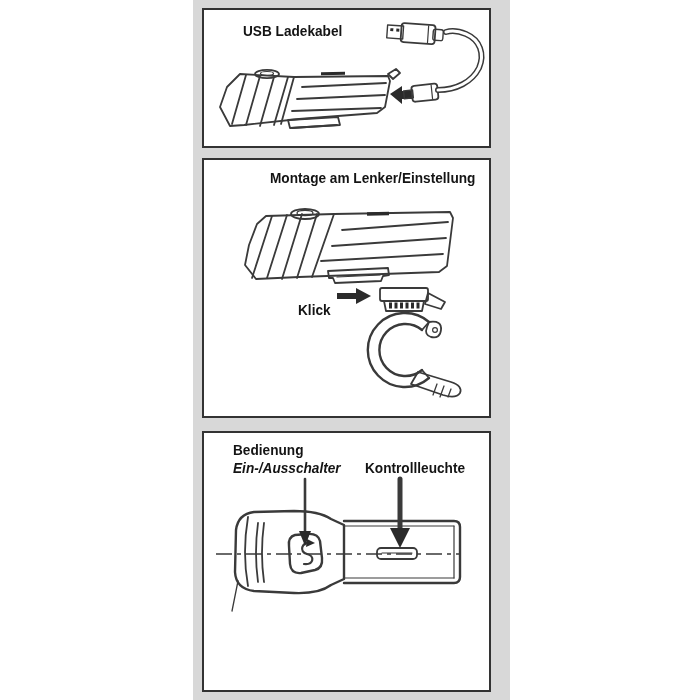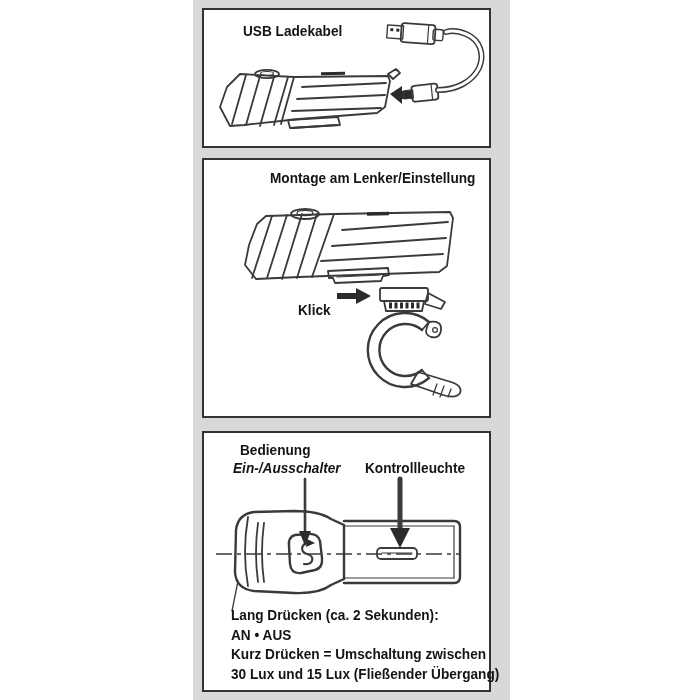--- a/index.html
+++ b/index.html
@@ -15,21 +15,21 @@
   .p1{top:8px;height:140px;}
   .p2{top:158px;height:260px;}
   .p3{top:431px;height:261px;}
   .art{position:absolute;left:0;top:0;}
   .txt{font-weight:700;font-size:15.5px;color:#141414;line-height:16px;}
   .cond{display:inline-block;transform:scaleX(0.88);transform-origin:0 0;white-space:nowrap;}
   .condc{display:inline-block;transform:scaleX(0.88);transform-origin:50% 0;white-space:nowrap;}
   .t1{position:absolute;left:39px;top:13px;}
   .t2{position:absolute;left:0;right:0;top:10px;text-align:right;}
   .klick{position:absolute;left:94px;top:142px;}
-  .lbl-bedienung{position:absolute;left:36px;top:9px;text-align:right;}
+  .lbl-bedienung{position:absolute;left:29px;top:9px;text-align:right;}
   .lbl-switch{position:absolute;left:29px;top:27px;font-style:italic;}
   .lbl-indicator{position:absolute;left:161px;top:27px;text-align:center;}
   .instructions{position:absolute;left:27px;top:172px;}
   .instructions .line{font-weight:700;font-size:15.5px;color:#141414;line-height:19.5px;}
   svg{display:block;}
   .ln{fill:none;stroke:#3a3a3a;stroke-width:1.8;stroke-linejoin:round;stroke-linecap:round;}
   .ln2{fill:none;stroke:#3a3a3a;stroke-width:2.4;stroke-linejoin:round;stroke-linecap:round;}
   .fill{fill:#2b2b2b;stroke:none;}
   .cableO{fill:none;stroke:#3a3a3a;stroke-width:6;stroke-linecap:round;}
   .cableI{fill:none;stroke:#ffffff;stroke-width:3;stroke-linecap:round;}
@@ -157,21 +157,15 @@
       </g>
       <g>
         <path class="ln" d="M101,46 L101,104" style="stroke-width:2.6"></path>
         <polygon class="fill" points="95,98 101,113 107,98"></polygon>
       </g>
       <g>
         <path class="ln" d="M196,46 L196,99" style="stroke-width:5"></path>
         <polygon class="fill" points="186,95 196,115 206,95"></polygon>
       </g>
     </svg>
-    <div class="instructions">
-      <div class="line"><span class="cond">Lang Drücken (ca. 2 Sekunden):</span></div>
-      <div class="line"><span class="cond">AN • AUS</span></div>
-      <div class="line"><span class="cond">Kurz Drücken = Umschaltung zwischen</span></div>
-      <div class="line"><span class="cond">30 Lux und 15 Lux (Fließender Übergang)</span></div>
-    </div>
   </section>
 
 </div>
 
 </body></html>

